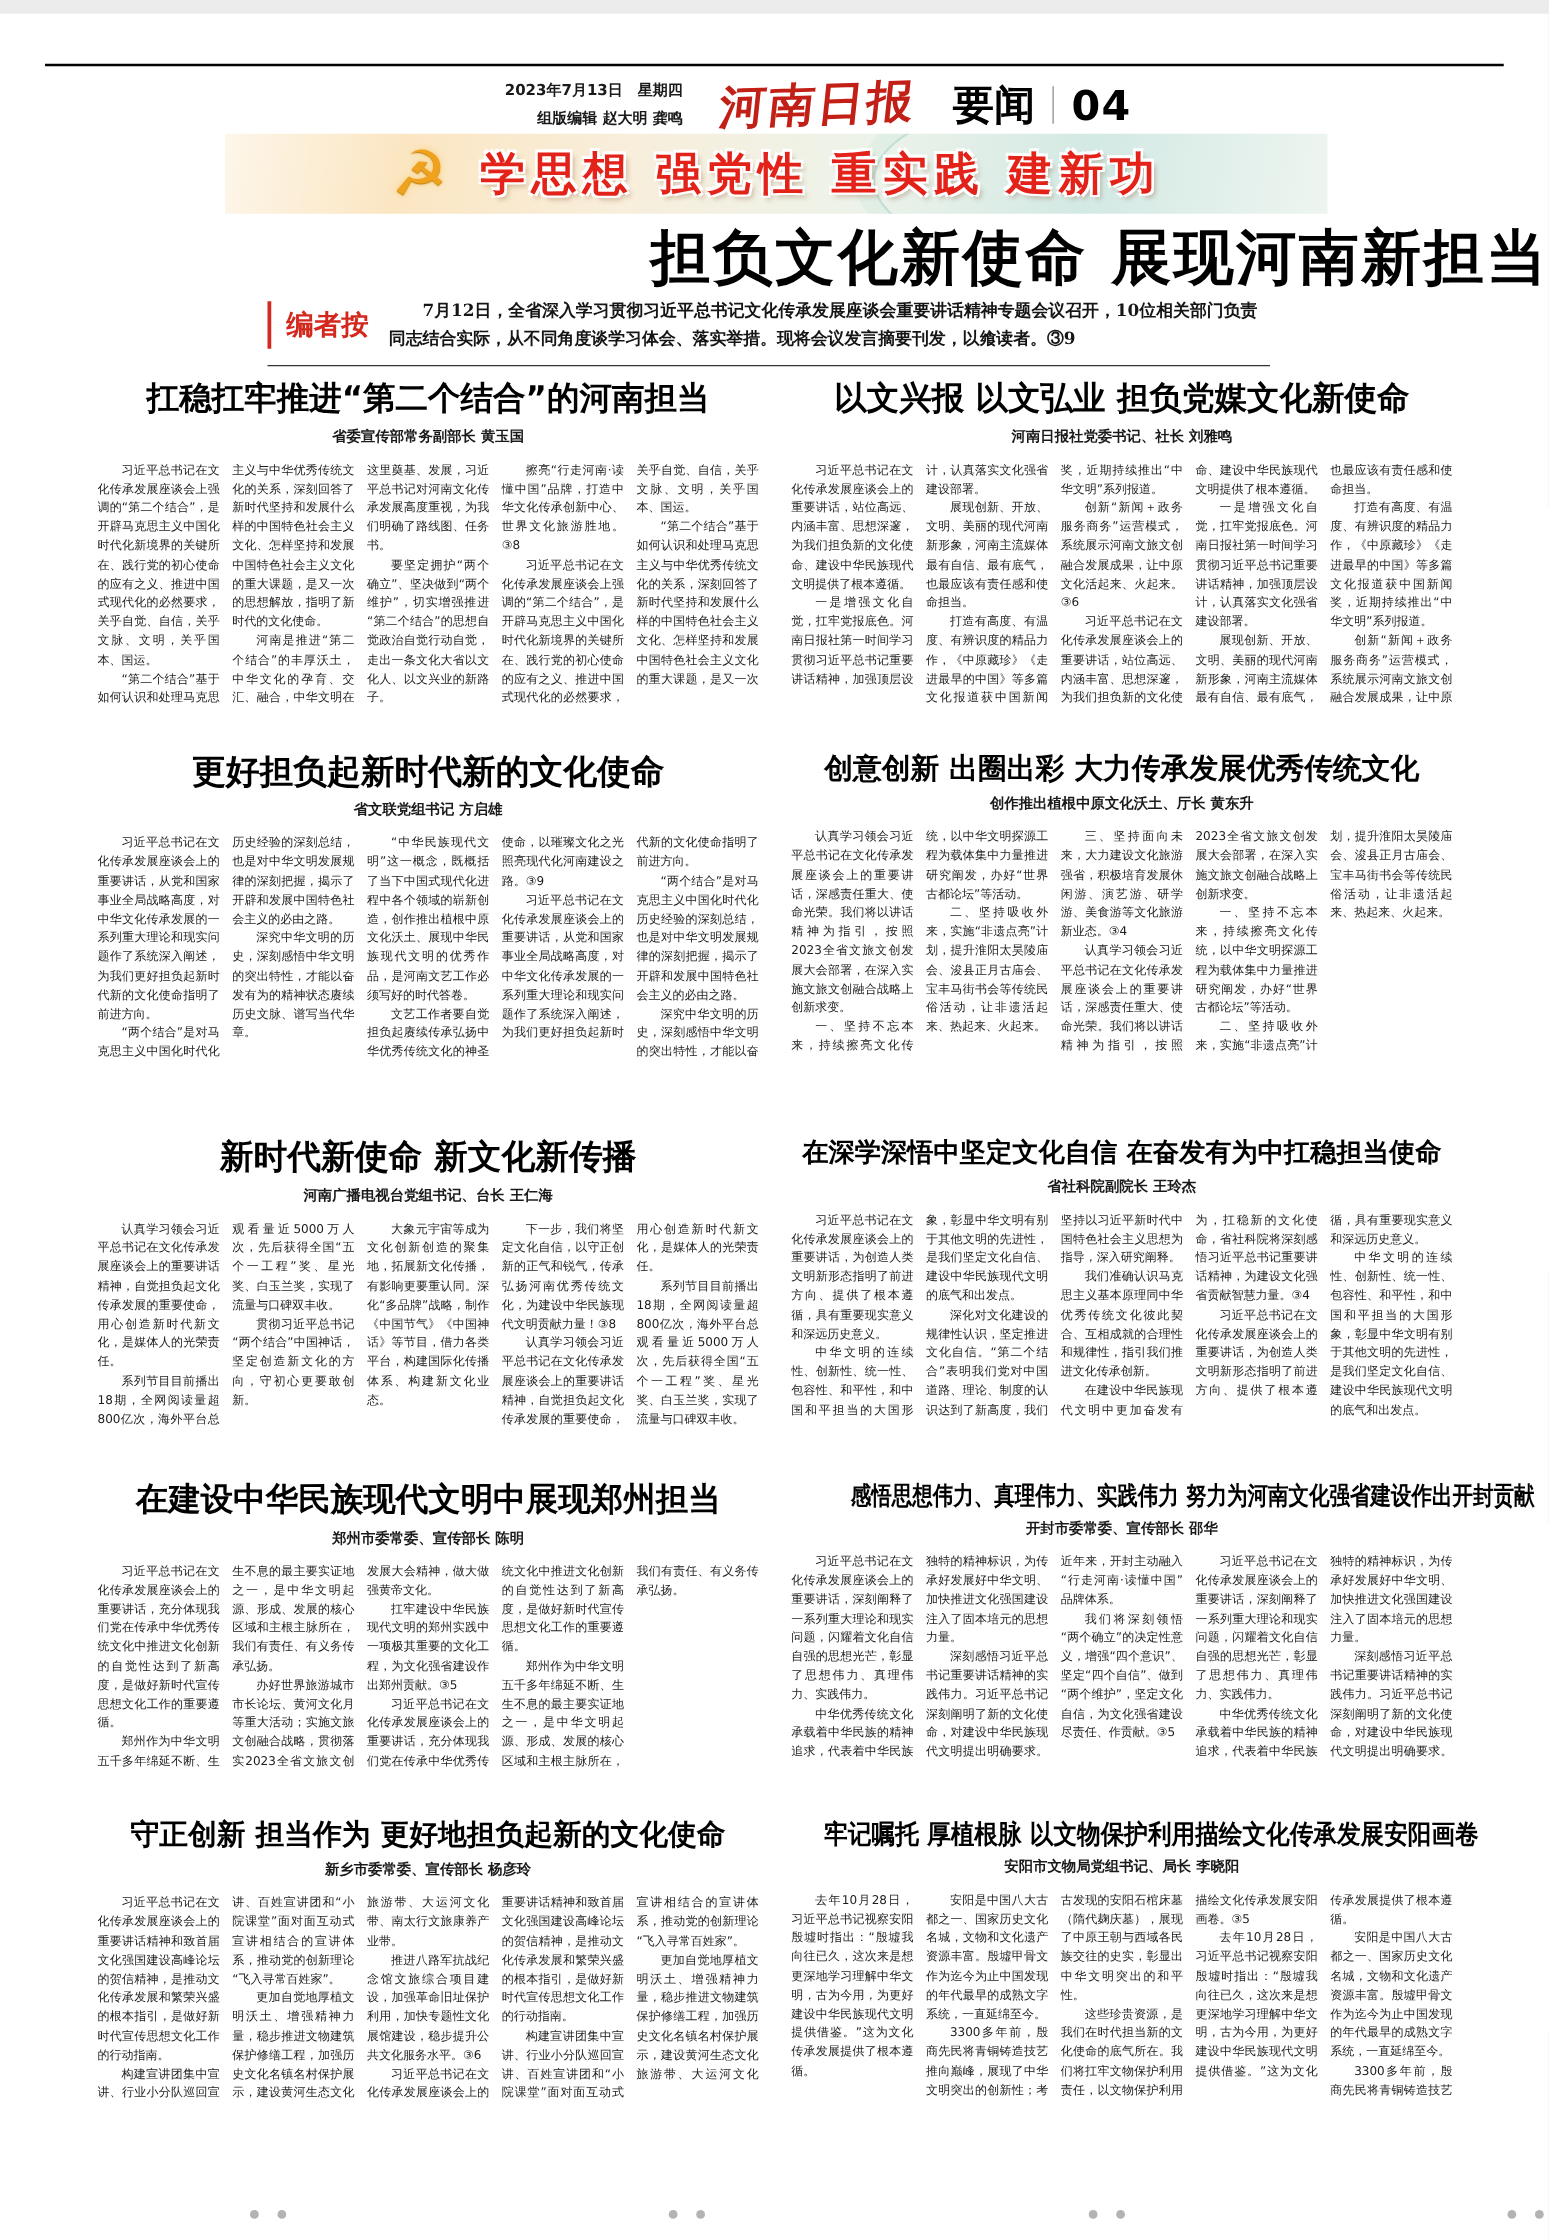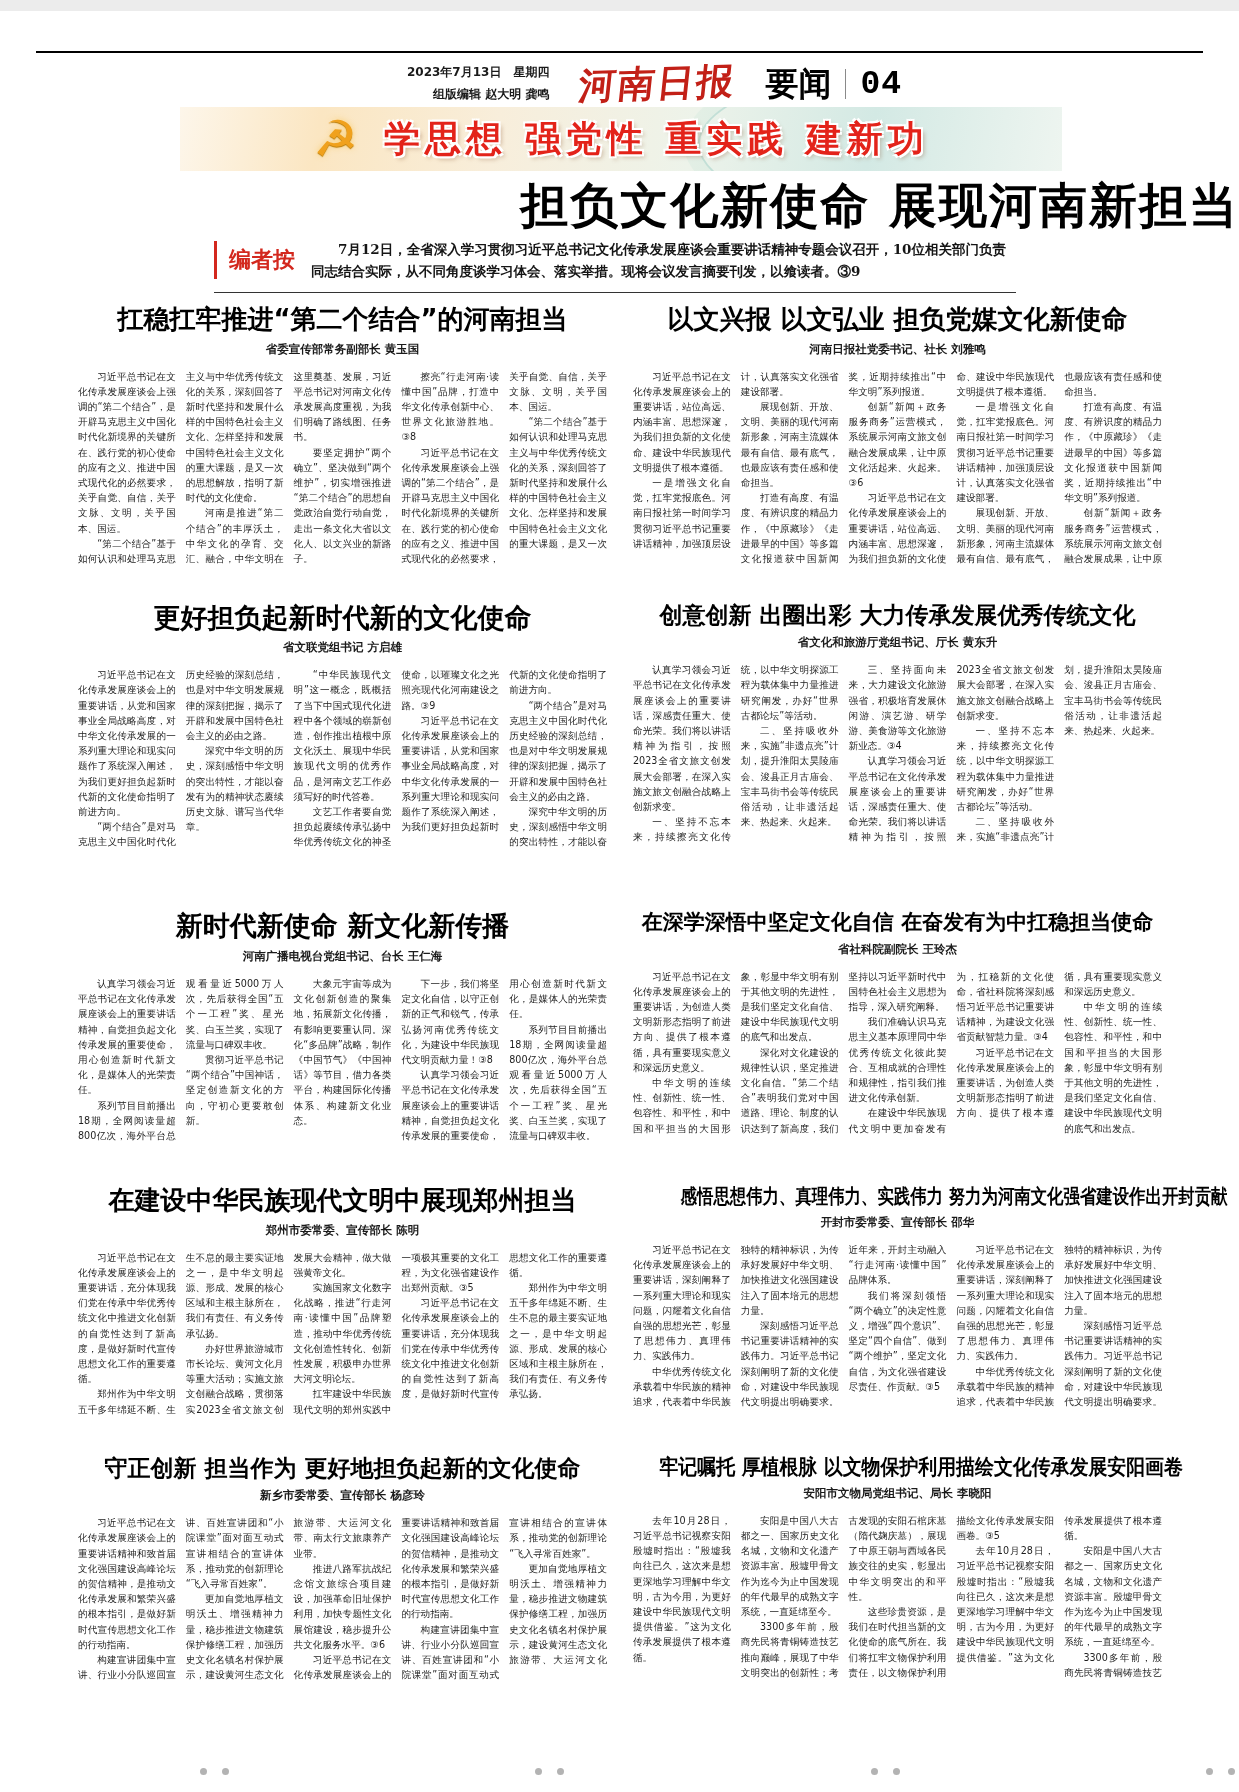--- a/index.html
+++ b/index.html
@@ -7,21 +7,21 @@
         font-family:"DejaVu Sans","Liberation Sans",sans-serif;color:#111;overflow:hidden;}
   
   .top-rule{position:absolute;top:40px;left:36px;right:36px;height:2px;background:#000;}
   .masthead{position:absolute;top:48px;left:0;right:0;display:flex;justify-content:center;
             align-items:center;gap:30px;transform:translateX(35px);}
   .dateblock{text-align:right;font-size:12px;font-weight:bold;line-height:1.8;color:#1a1a1a;}
   .paper-logo{font-family:"DejaVu Serif","Liberation Serif",serif;color:#c22017;font-size:37px;
               font-weight:900;transform:skewX(-8deg) rotate(-2deg);letter-spacing:2px;}
   .section-block{display:flex;align-items:center;gap:14px;font-size:33px;font-weight:bold;color:#000;}
   .section-divider{width:1px;height:30px;background:#8a8a8a;}
-  .page-no{font-weight:600;letter-spacing:1px;font-family:Liberation Mono, monospace;}
+  .page-no{font-weight:600;letter-spacing:1px;}
   
   .banner{position:absolute;top:96px;left:180px;width:882px;height:64px;
           background:linear-gradient(100deg,#fdf6ea 0%,#fbe6c2 16%,#f8eedb 36%,#edf3ea 58%,#d3e9e4 78%,#eef5f0 100%);
           display:flex;align-items:center;justify-content:center;gap:26px;overflow:hidden;}
   .banner::after{content:"";position:absolute;right:-60px;top:-40px;width:420px;height:150px;
           border-radius:50%;border:2px solid rgba(120,190,180,.35);box-shadow:0 0 0 14px rgba(160,210,200,.12);}
   .emblem{position:relative;z-index:2;color:#f0a11d;font-size:50px;line-height:1;
           text-shadow:0 1px 1px #b97c08,0 0 6px rgba(250,200,90,.8);}
   .slogan{position:relative;z-index:2;color:#e3231a;font-size:36px;font-weight:900;letter-spacing:5px;white-space:nowrap;
           text-shadow:-2px -2px 0 #fff,2px -2px 0 #fff,-2px 2px 0 #fff,2px 2px 0 #fff,3px 3px 4px rgba(120,60,20,.35);}
@@ -132,21 +132,21 @@
             <p>深究中华文明的历史，深刻感悟中华文明的突出特性，才能以奋发有为的精神状态赓续历史文脉、谱写当代华章。</p>
             <p>“中华民族现代文明”这一概念，既概括了当下中国式现代化进程中各个领域的崭新创造，创作推出植根中原文化沃土、展现中华民族现代文明的优秀作品，是河南文艺工作必须写好的时代答卷。</p>
             <p>文艺工作者要自觉担负起赓续传承弘扬中华优秀传统文化的神圣使命，以璀璨文化之光照亮现代化河南建设之路。③9</p>
             <p>习近平总书记在文化传承发展座谈会上的重要讲话，从党和国家事业全局战略高度，对中华文化传承发展的一系列重大理论和现实问题作了系统深入阐述，为我们更好担负起新时代新的文化使命指明了前进方向。</p>
             <p>“两个结合”是对马克思主义中国化时代化历史经验的深刻总结，也是对中华文明发展规律的深刻把握，揭示了开辟和发展中国特色社会主义的必由之路。</p>
             <p>深究中华文明的历史，深刻感悟中华文明的突出特性，才能以奋发有为的精神状态赓续历史文脉、谱写当代华章。</p>
           </div>
       </div>
       <div class="article">
         <h2 class="atitle ts-c">创意创新 出圈出彩 大力传承发展优秀传统文化</h2>
-        <div class="byline">省文化和旅游厅党组书记、厅长 黄东升</div>
+        <div class="byline">创作推出植根中原文化沃土、厅长 黄东升</div>
         <div class="abody h2">
             <p>认真学习领会习近平总书记在文化传承发展座谈会上的重要讲话，深感责任重大、使命光荣。我们将以讲话精神为指引，按照2023全省文旅文创发展大会部署，在深入实施文旅文创融合战略上创新求变。</p>
             <p>一、坚持不忘本来，持续擦亮文化传统，以中华文明探源工程为载体集中力量推进研究阐发，办好“世界古都论坛”等活动。</p>
             <p>二、坚持吸收外来，实施“非遗点亮”计划，提升淮阳太昊陵庙会、浚县正月古庙会、宝丰马街书会等传统民俗活动，让非遗活起来、热起来、火起来。</p>
             <p>三、坚持面向未来，大力建设文化旅游强省，积极培育发展休闲游、演艺游、研学游、美食游等文化旅游新业态。③4</p>
             <p>认真学习领会习近平总书记在文化传承发展座谈会上的重要讲话，深感责任重大、使命光荣。我们将以讲话精神为指引，按照2023全省文旅文创发展大会部署，在深入实施文旅文创融合战略上创新求变。</p>
             <p>一、坚持不忘本来，持续擦亮文化传统，以中华文明探源工程为载体集中力量推进研究阐发，办好“世界古都论坛”等活动。</p>
             <p>二、坚持吸收外来，实施“非遗点亮”计划，提升淮阳太昊陵庙会、浚县正月古庙会、宝丰马街书会等传统民俗活动，让非遗活起来、热起来、火起来。</p>
           </div>
       </div>
@@ -182,21 +182,20 @@
     </div>
 
     <div class="row row4">
       <div class="article">
         <h2 class="atitle ts-b">在建设中华民族现代文明中展现郑州担当</h2>
         <div class="byline">郑州市委常委、宣传部长 陈明</div>
         <div class="abody h4">
             <p>习近平总书记在文化传承发展座谈会上的重要讲话，充分体现我们党在传承中华优秀传统文化中推进文化创新的自觉性达到了新高度，是做好新时代宣传思想文化工作的重要遵循。</p>
             <p>郑州作为中华文明五千多年绵延不断、生生不息的最主要实证地之一，是中华文明起源、形成、发展的核心区域和主根主脉所在，我们有责任、有义务传承弘扬。</p>
             <p>办好世界旅游城市市长论坛、黄河文化月等重大活动；实施文旅文创融合战略，贯彻落实2023全省文旅文创发展大会精神，做大做强黄帝文化。</p>
-            <p>实施国家文化数字化战略，推进“行走河南·读懂中国”品牌塑造，推动中华优秀传统文化创造性转化、创新性发展，积极申办世界大河文明论坛。</p>
             <p>扛牢建设中华民族现代文明的郑州实践中一项极其重要的文化工程，为文化强省建设作出郑州贡献。③5</p>
             <p>习近平总书记在文化传承发展座谈会上的重要讲话，充分体现我们党在传承中华优秀传统文化中推进文化创新的自觉性达到了新高度，是做好新时代宣传思想文化工作的重要遵循。</p>
             <p>郑州作为中华文明五千多年绵延不断、生生不息的最主要实证地之一，是中华文明起源、形成、发展的核心区域和主根主脉所在，我们有责任、有义务传承弘扬。</p>
           </div>
       </div>
       <div class="article">
         <h2 class="atitle cond20">感悟思想伟力、真理伟力、实践伟力 努力为河南文化强省建设作出开封贡献</h2>
         <div class="byline">开封市委常委、宣传部长 邵华</div>
         <div class="abody h4">
             <p>习近平总书记在文化传承发展座谈会上的重要讲话，深刻阐释了一系列重大理论和现实问题，闪耀着文化自信自强的思想光芒，彰显了思想伟力、真理伟力、实践伟力。</p>

